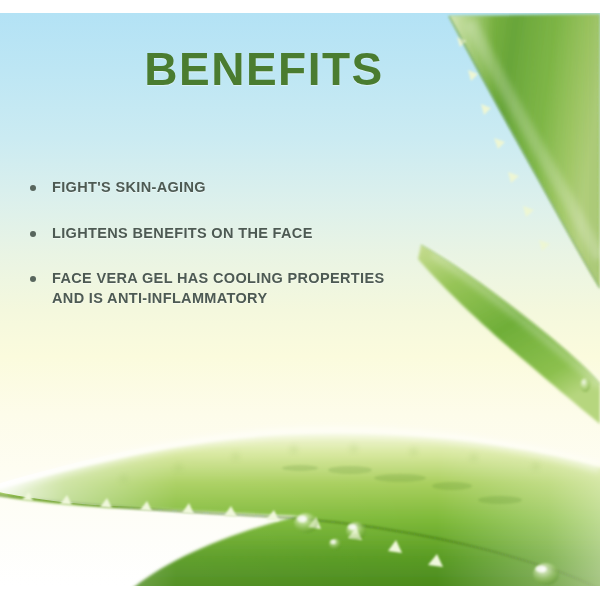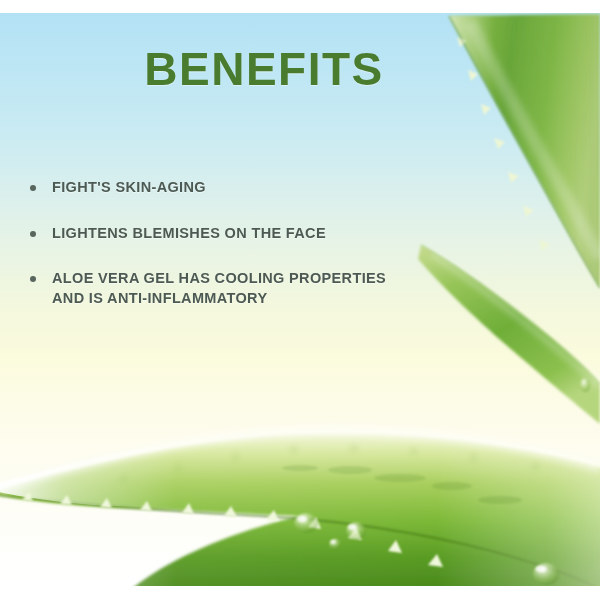--- a/index.html
+++ b/index.html
@@ -312,26 +312,26 @@
 
   <div class="bullets">
 
     <div class="bullet-row">
       <span class="bullet-dot"></span>
       <span class="bullet-text">FIGHT'S SKIN-AGING</span>
     </div>
 
     <div class="bullet-row">
       <span class="bullet-dot"></span>
-      <span class="bullet-text">LIGHTENS BLEMISHES ON THE FACE</span>
+      <span class="bullet-text">LIGHTENS BENEFITS ON THE FACE</span>
     </div>
 
     <div class="bullet-row">
       <span class="bullet-dot"></span>
-      <span class="bullet-text">ALOE VERA GEL HAS COOLING PROPERTIES
+      <span class="bullet-text">FACE VERA GEL HAS COOLING PROPERTIES
 AND IS ANTI-INFLAMMATORY</span>
     </div>
 
   </div>
 
   <div class="bg-top-white"></div>
   <div class="bg-bottom-white"></div>
 
 </div>
 

